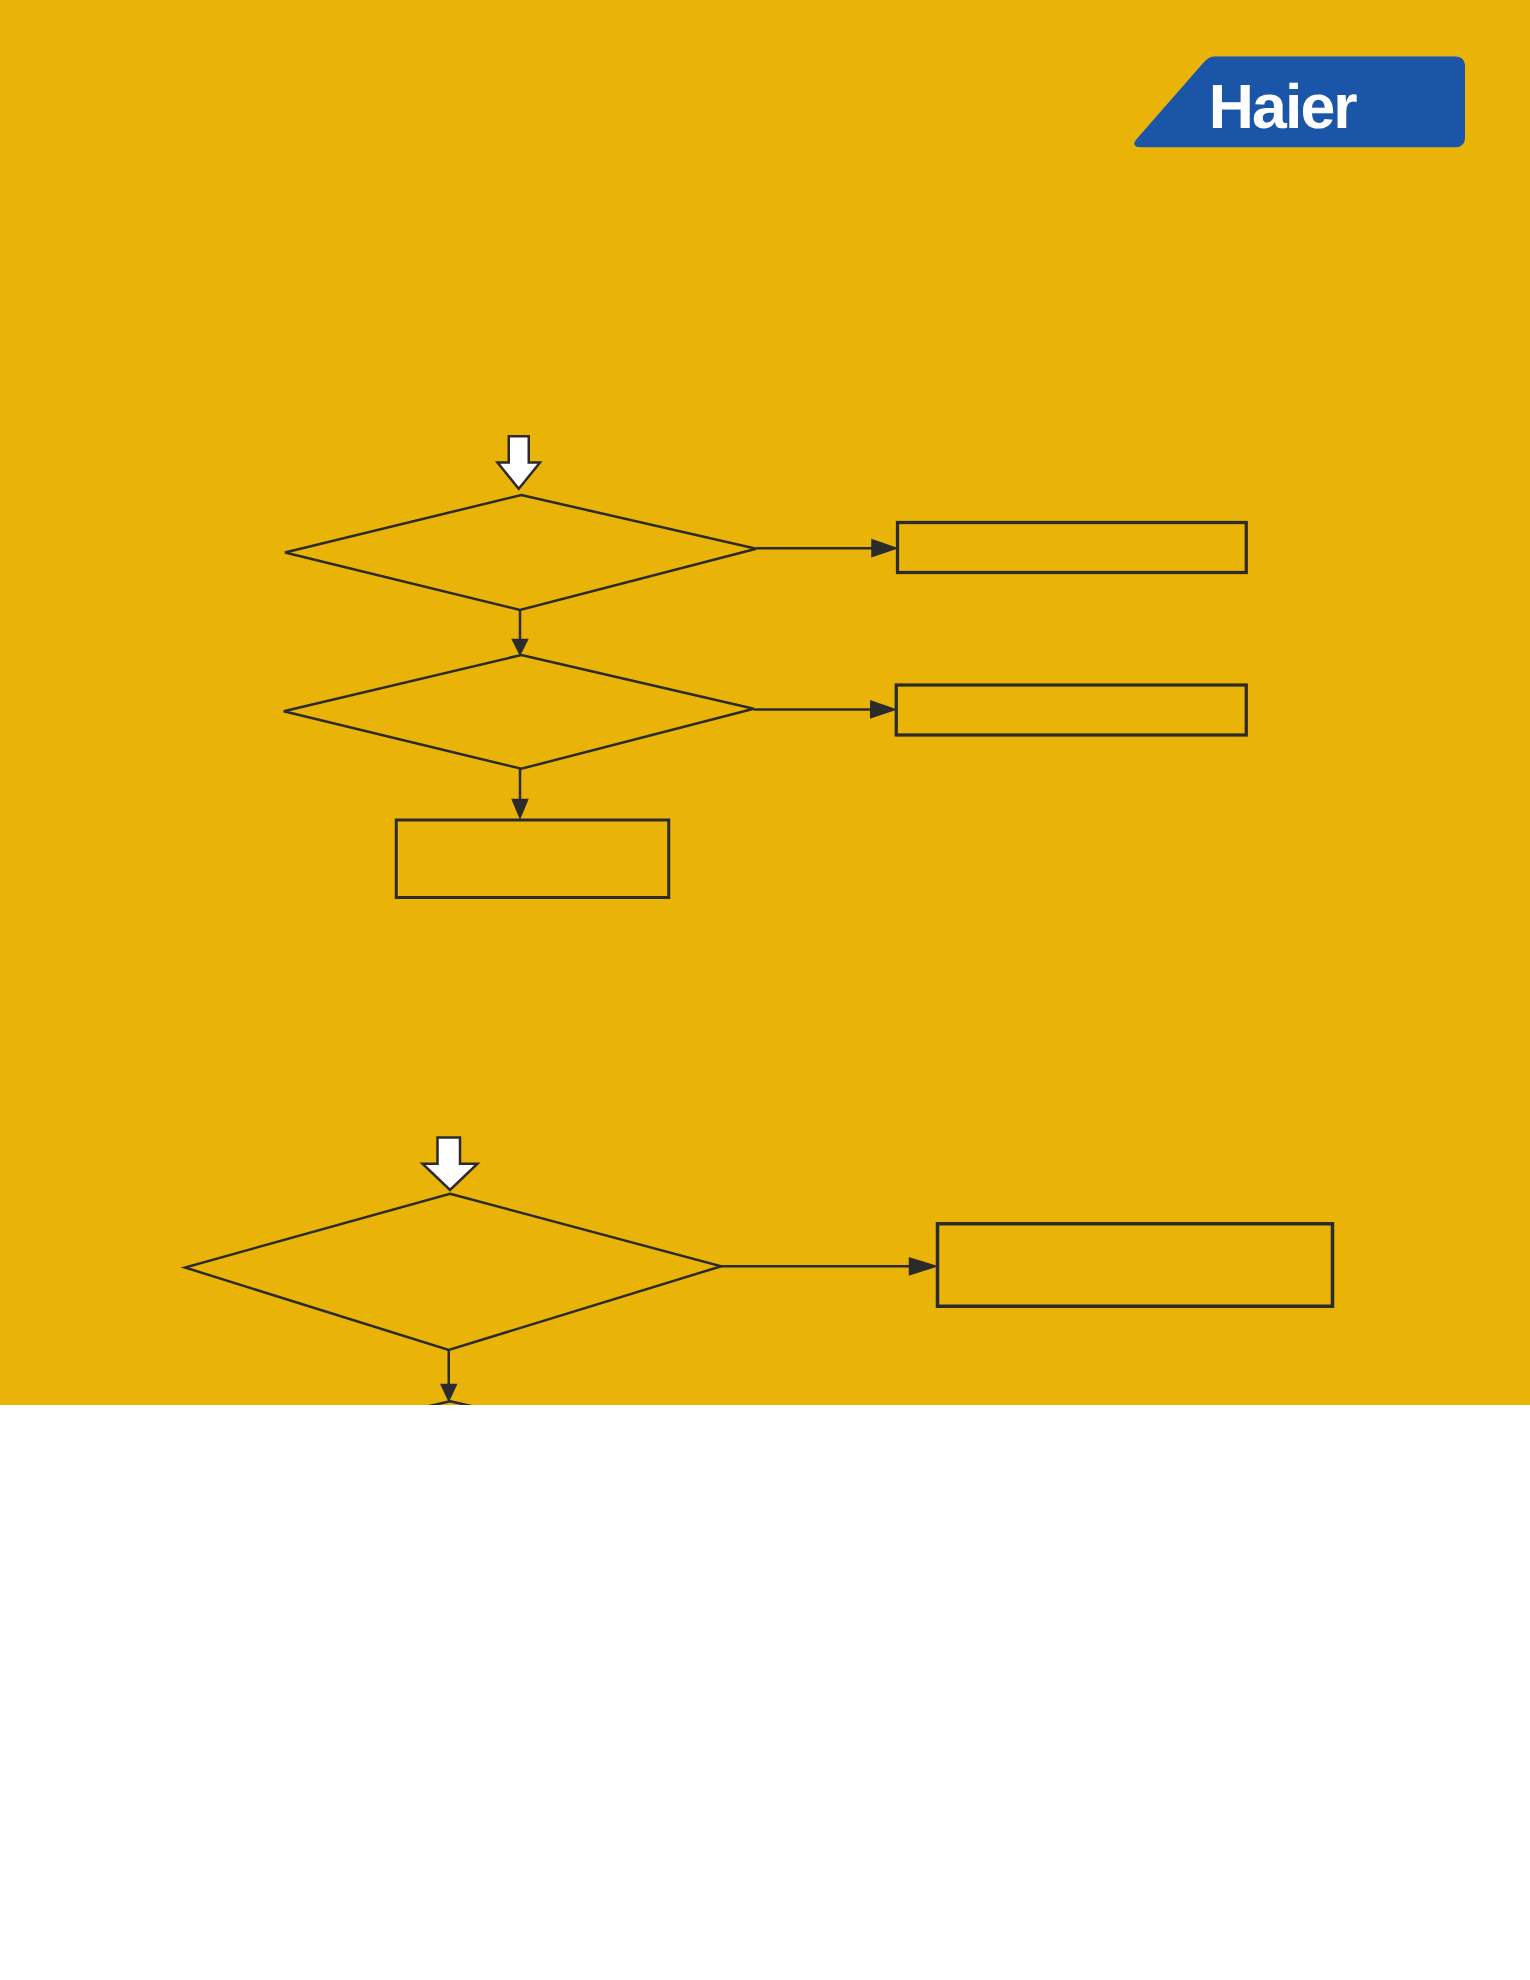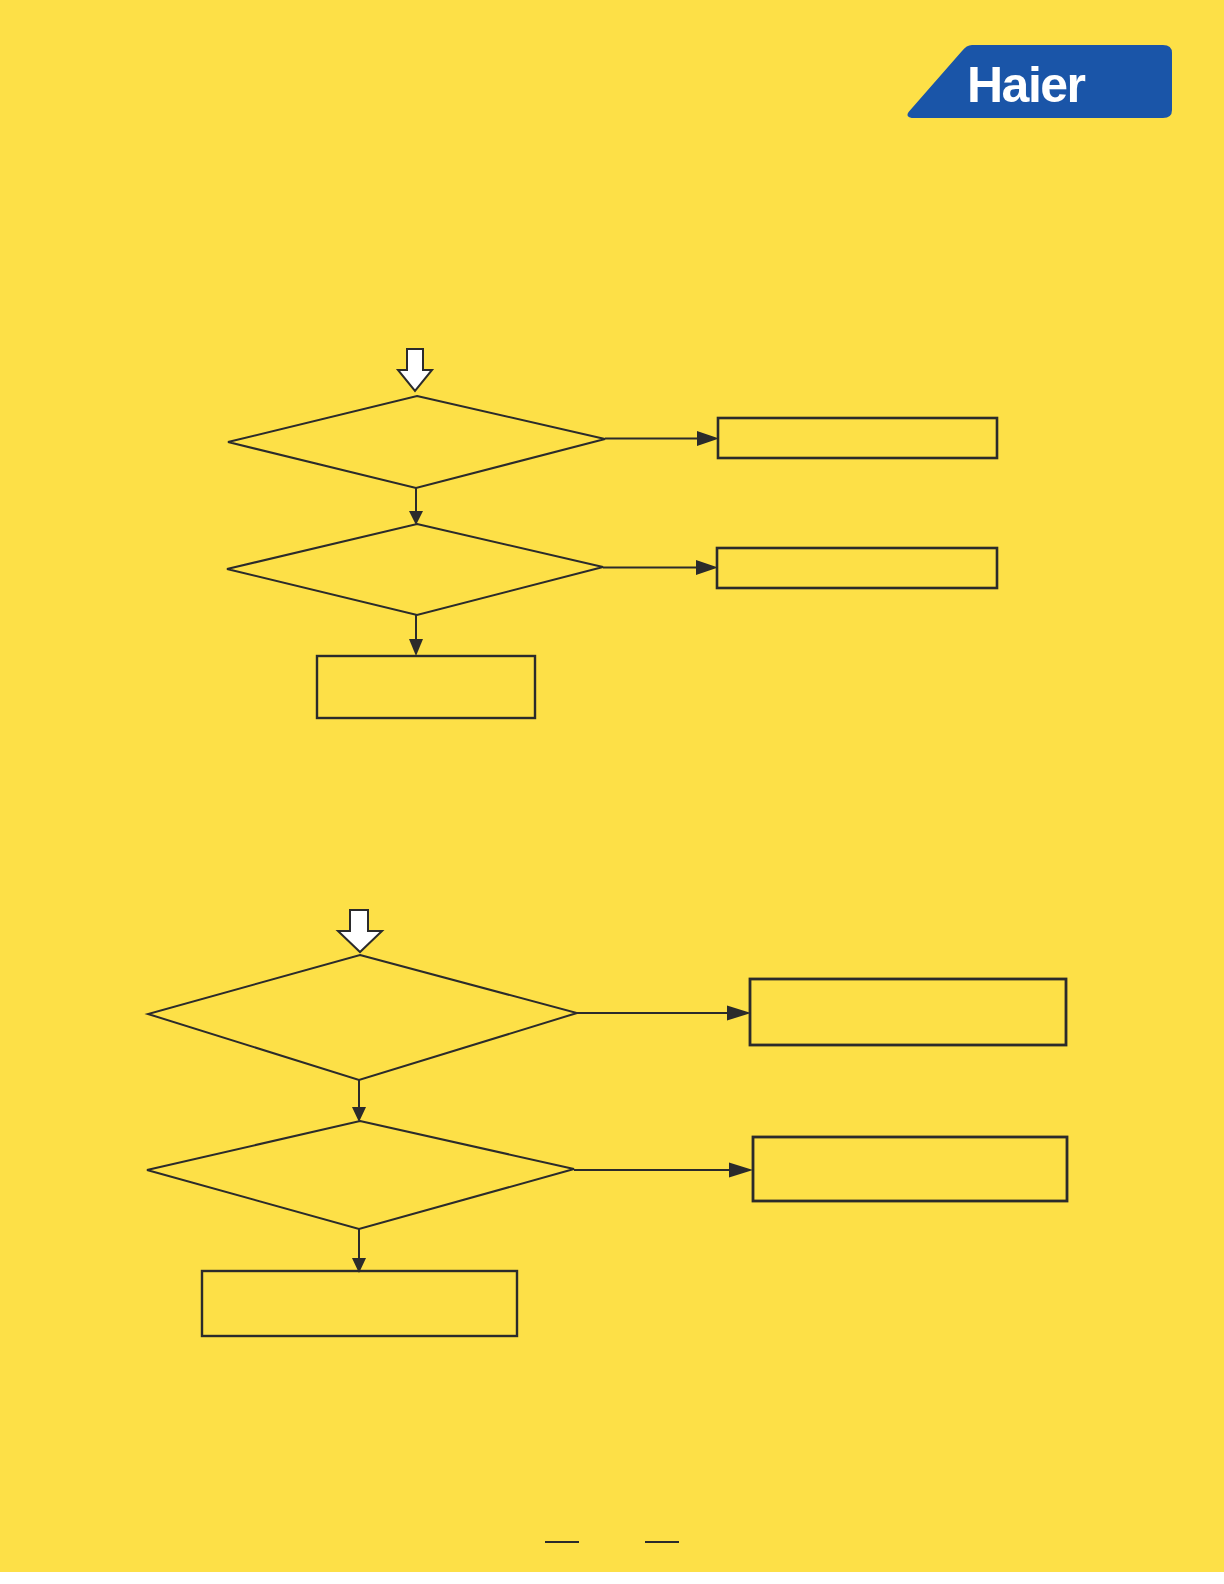--- a/index.html
+++ b/index.html
@@ -1,20 +1,20 @@
 <!DOCTYPE html>
 <html><head>
 <meta charset="utf-8">
 <style>
   html, body { margin: 0; padding: 0; background: #ffffff; }
   .page {
     position: relative;
     width: 1224px;
-    height: 1572px;
-    background: #fde047;
+    height: 1124px;
+    background: #eab308;
     overflow: hidden;
     font-family: "Liberation Sans", sans-serif;
   }
   .diagram-svg {
     position: absolute;
     left: 0; top: 0;
     width: 1224px; height: 1584px;
   }
   .logo-svg {
     position: absolute;

